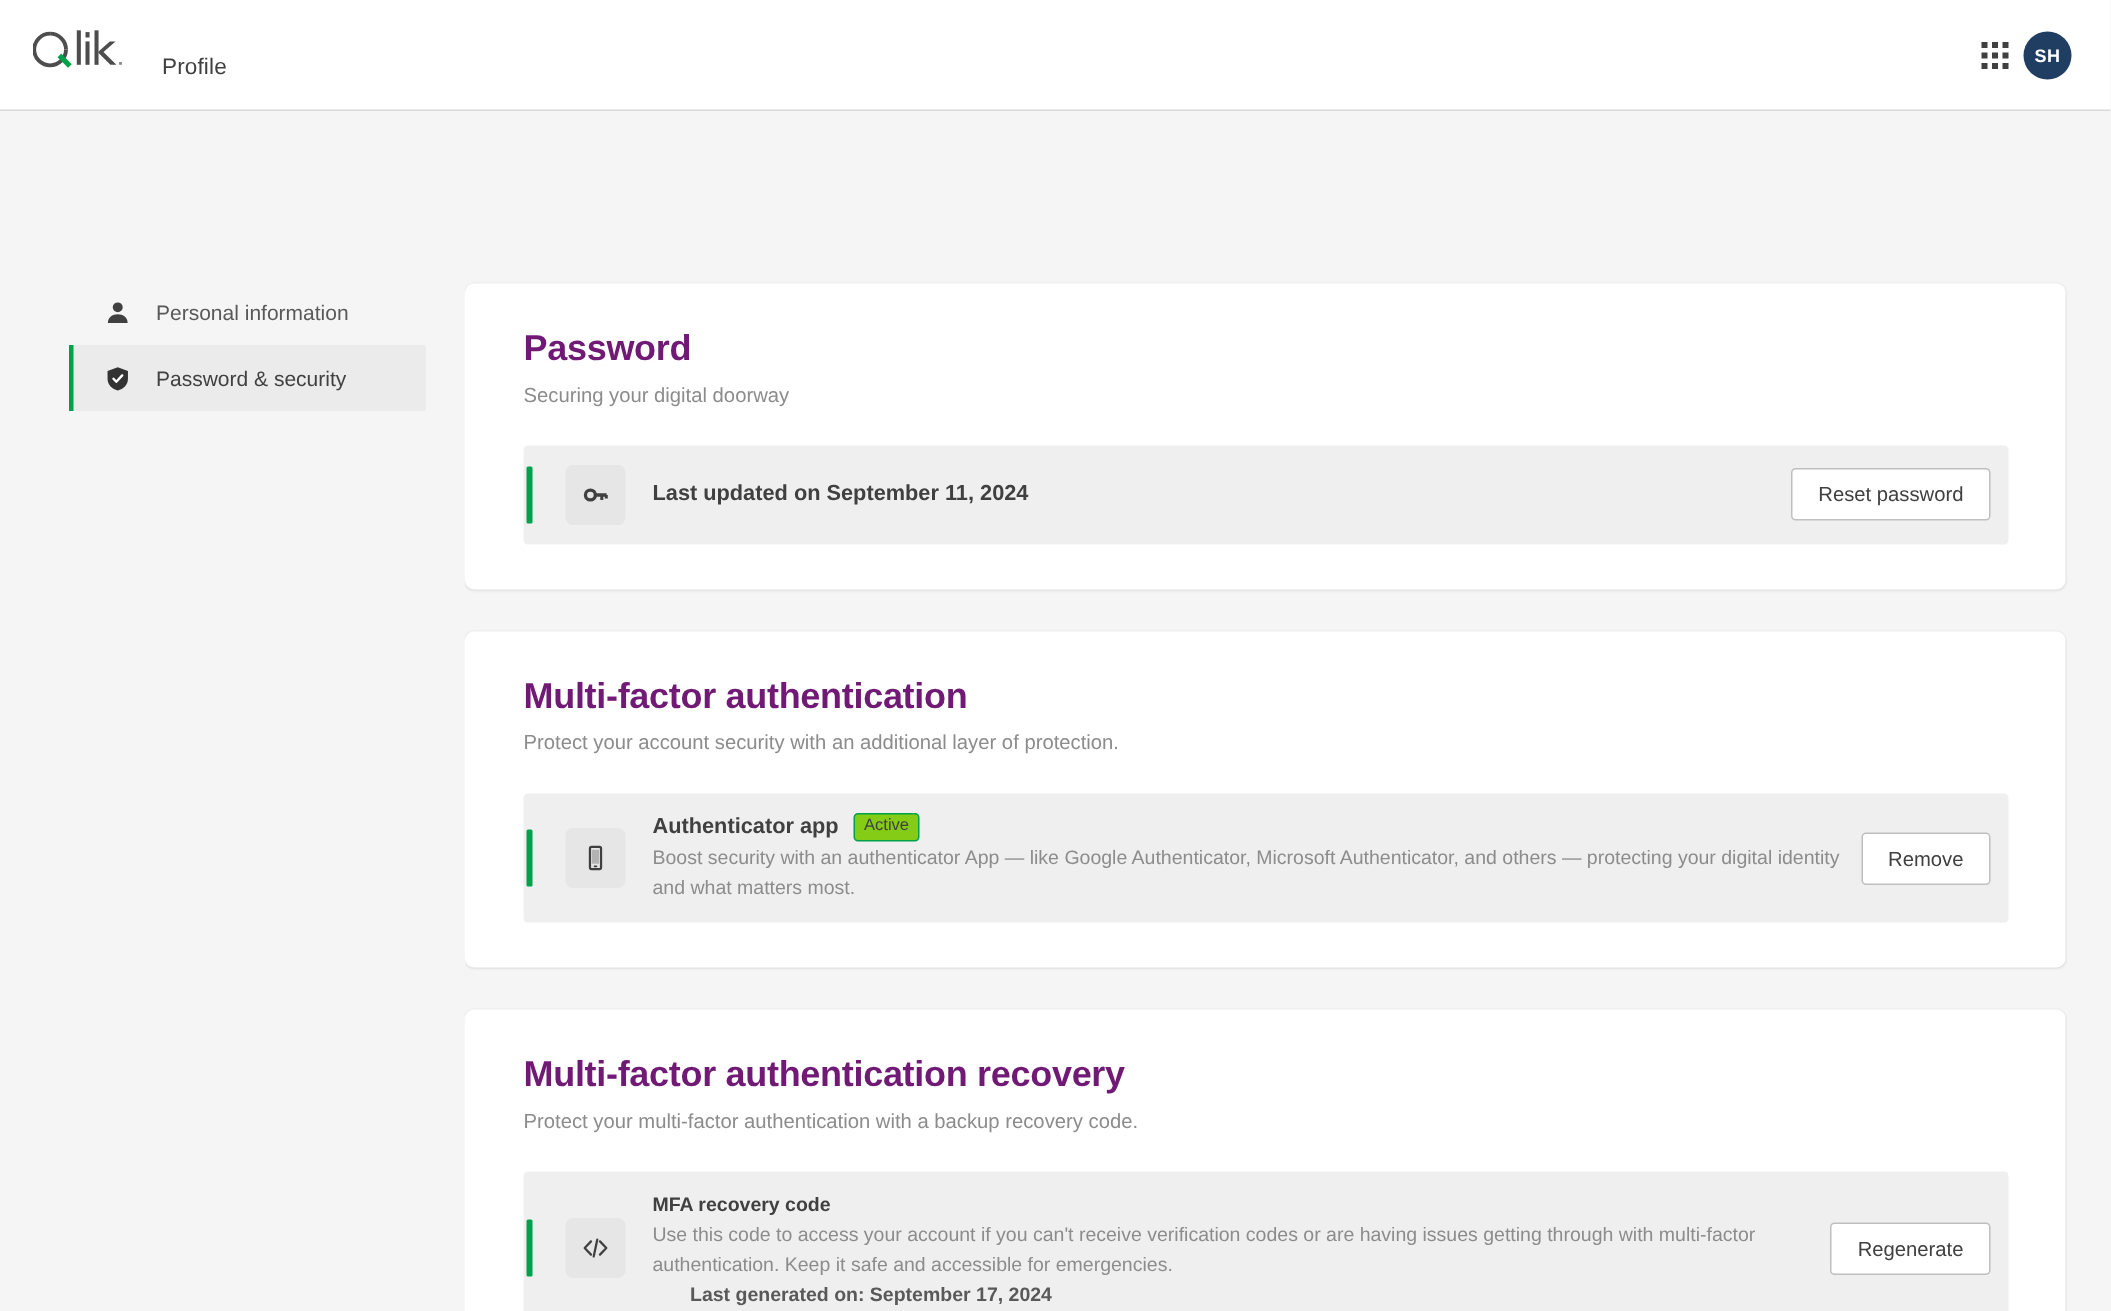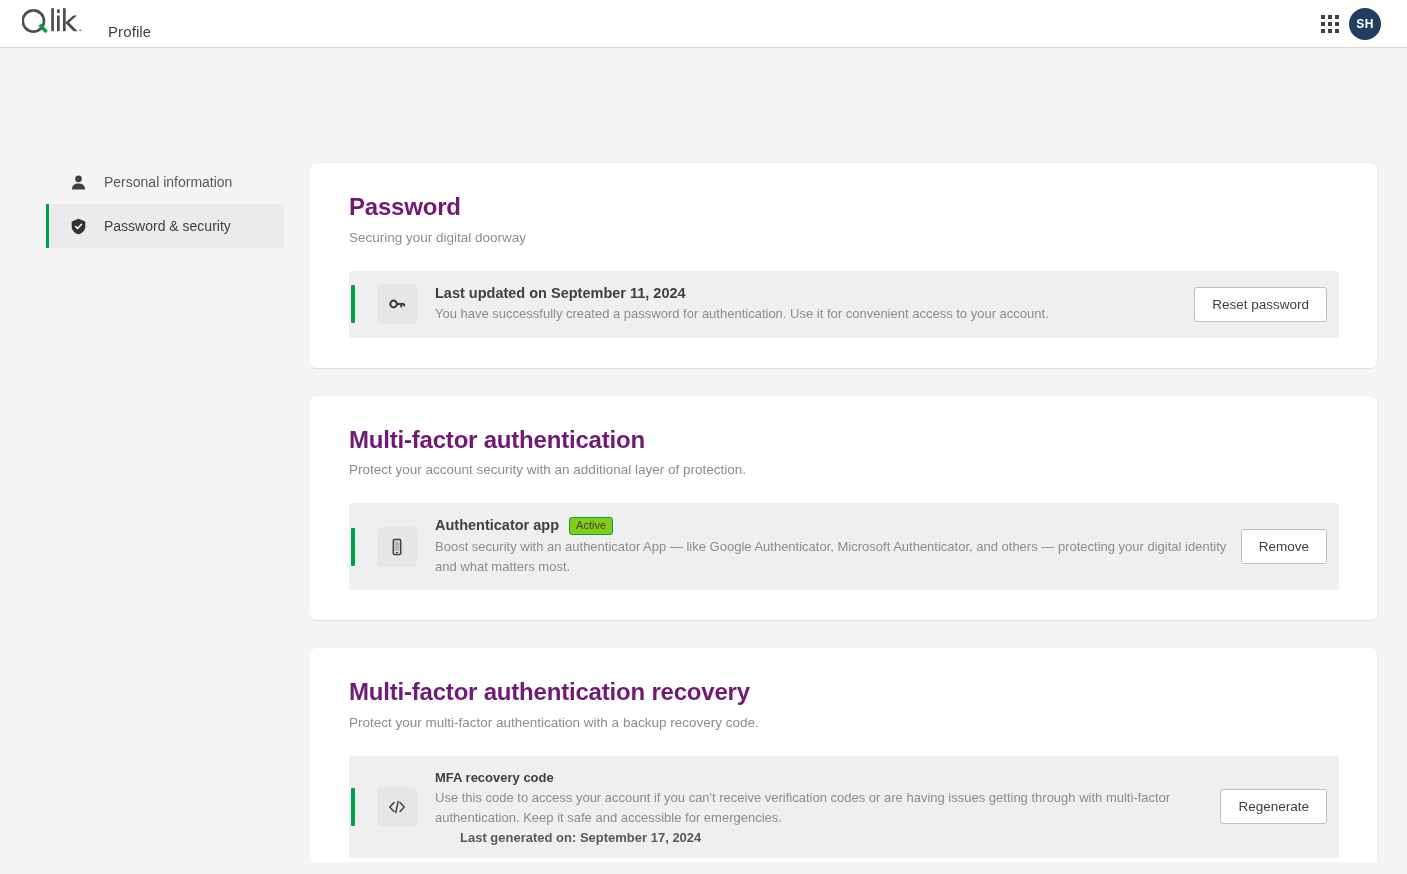--- a/index.html
+++ b/index.html
@@ -8,21 +8,21 @@
     height: 874px;
     overflow: hidden;
     background: #f5f5f5;
     font-family: "Liberation Sans", sans-serif;
     -webkit-font-smoothing: antialiased;
   }
 
   
   .topbar {
     position: relative;
-    height: 48px;
+    height: 74px;
     background: #ffffff;
     border-bottom: 1px solid #d9d9d9;
     display: flex;
     align-items: center;
     padding: 0 26px 0 22px;
   }
   .brand { display: flex; align-items: baseline; gap: 14px; }
   .logo { display: block; }
   .app-title {
     font-size: 15px;
@@ -268,21 +268,20 @@
             <circle cx="6.6" cy="10" r="3.3" fill="none" stroke="#404040" stroke-width="2.2"></circle>
             <path d="M9.9 10 H17.4" stroke="#404040" stroke-width="2.2" stroke-linecap="butt"></path>
             <path d="M14.2 10 V13.3" stroke="#404040" stroke-width="2.0"></path>
             <path d="M17.2 10 V12.4" stroke="#404040" stroke-width="2.0"></path>
           </svg>
         </span>
         <div class="row-body">
           <div class="row-title">
             <span>Last updated on September 11, 2024</span>
           </div>
-          <div class="row-desc">You have successfully created a password for authentication. Use it for convenient access to your account.</div>
         </div>
         <button class="btn">Reset password</button>
       </div>
     </section>
 
     <section class="card">
       <h2 class="card-title">Multi-factor authentication</h2>
       <p class="card-sub">Protect your account security with an additional layer of protection.</p>
       <div class="row">
         <span class="row-icon">

